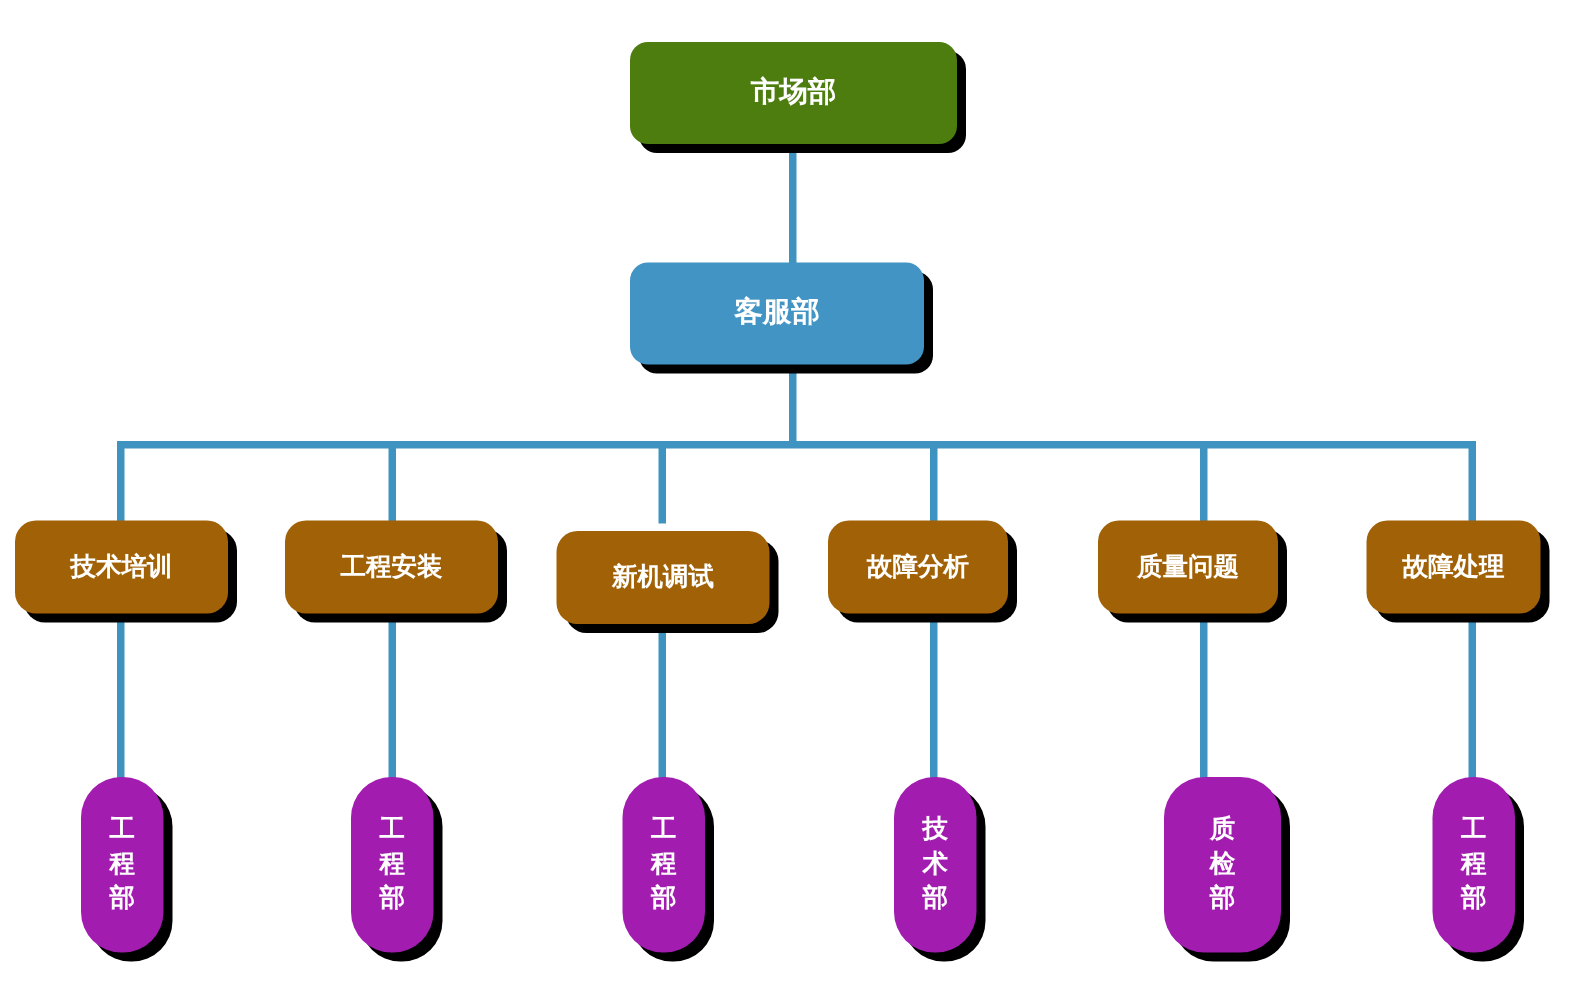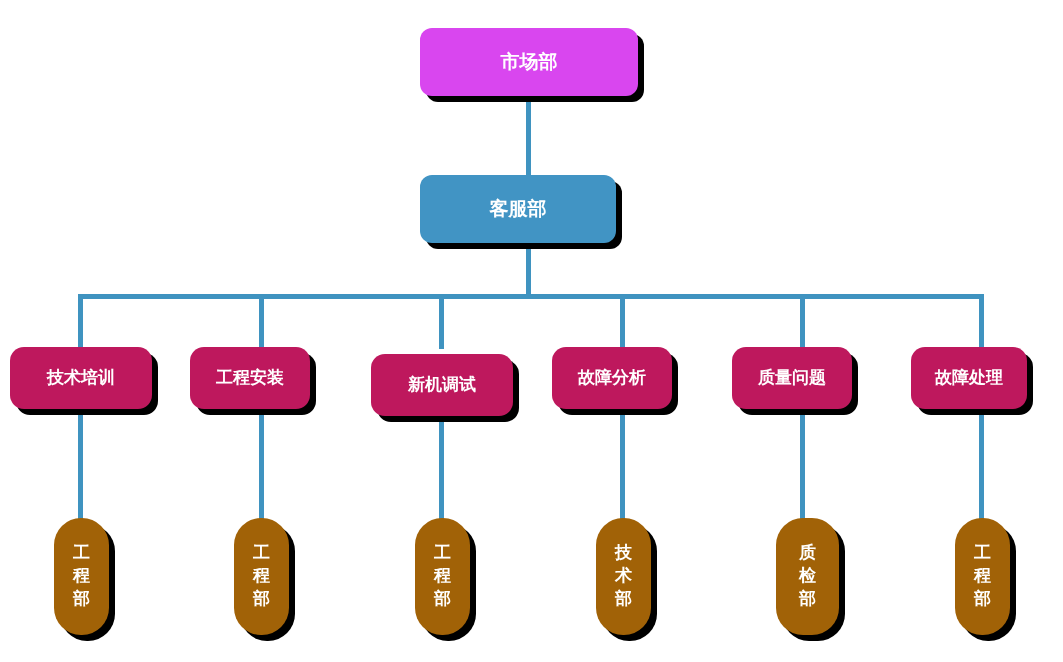--- a/index.html
+++ b/index.html
@@ -41,46 +41,46 @@
     text-align: center;
     box-shadow: 6px 6px 0 0 #000000;
     line-height: 1.18;
     user-select: none;
   }
 
   .node-label { display: block; }
 
   
   .node-l1 {
-    background: #d946ef;
+    background: #4d7c0f;
     border-radius: 12px;
     font-size: 19px;
     font-weight: 700;
     text-align: center;
   }
 
   
   .node-l2 {
     background: #4194c4;
     border-radius: 12px;
     font-size: 19px;
     font-weight: 700;
   }
 
   
   .node-l3 {
-    background: #be185d;
+    background: #a16207;
     border-radius: 14px;
     font-size: 17px;
     font-weight: 700;
   }
 
   
   .node-l4 {
-    background: #a16207;
+    background: #a21caf;
     border-radius: 27px;
     font-size: 17px;
     font-weight: 700;
   }
   .node-l4 .node-label {
     writing-mode: horizontal-tb;
     width: 1em;
     word-break: break-all;
     line-height: 1.35;
   }
@@ -106,21 +106,21 @@
     <div class="conn conn-v" style="left: 979px; top: 409px; width: 5px; height: 112px;"></div>
     <div class="node node-l1" style="left: 420px; top: 28px; width: 218px; height: 68px;">
       <span class="node-label">市场部</span>
     </div>
     <div class="node node-l2" style="left: 420px; top: 175px; width: 196px; height: 68px;">
       <span class="node-label">客服部</span>
     </div>
     <div class="node node-l3" style="left: 10px; top: 347px; width: 142px; height: 62px;">
       <span class="node-label">技术培训</span>
     </div>
-    <div class="node node-l3" style="left: 190px; top: 347px; width: 120px; height: 62px;">
+    <div class="node node-l3" style="left: 190px; top: 347px; width: 142px; height: 62px;">
       <span class="node-label">工程安装</span>
     </div>
     <div class="node node-l3" style="left: 371px; top: 354px; width: 142px; height: 62px;">
       <span class="node-label">新机调试</span>
     </div>
     <div class="node node-l3" style="left: 552px; top: 347px; width: 120px; height: 62px;">
       <span class="node-label">故障分析</span>
     </div>
     <div class="node node-l3" style="left: 732px; top: 347px; width: 120px; height: 62px;">
       <span class="node-label">质量问题</span>
@@ -133,19 +133,19 @@
     </div>
     <div class="node node-l4" style="left: 234px; top: 518px; width: 55px; height: 117px;">
       <span class="node-label">工程部</span>
     </div>
     <div class="node node-l4" style="left: 415px; top: 518px; width: 55px; height: 117px;">
       <span class="node-label">工程部</span>
     </div>
     <div class="node node-l4" style="left: 596px; top: 518px; width: 55px; height: 117px;">
       <span class="node-label">技术部</span>
     </div>
-    <div class="node node-l4" style="left: 776px; top: 518px; width: 63px; height: 117px;">
+    <div class="node node-l4" style="left: 776px; top: 518px; width: 78px; height: 117px;">
       <span class="node-label">质检部</span>
     </div>
     <div class="node node-l4" style="left: 955px; top: 518px; width: 55px; height: 117px;">
       <span class="node-label">工程部</span>
     </div>
   </div>
 
 </body></html>

